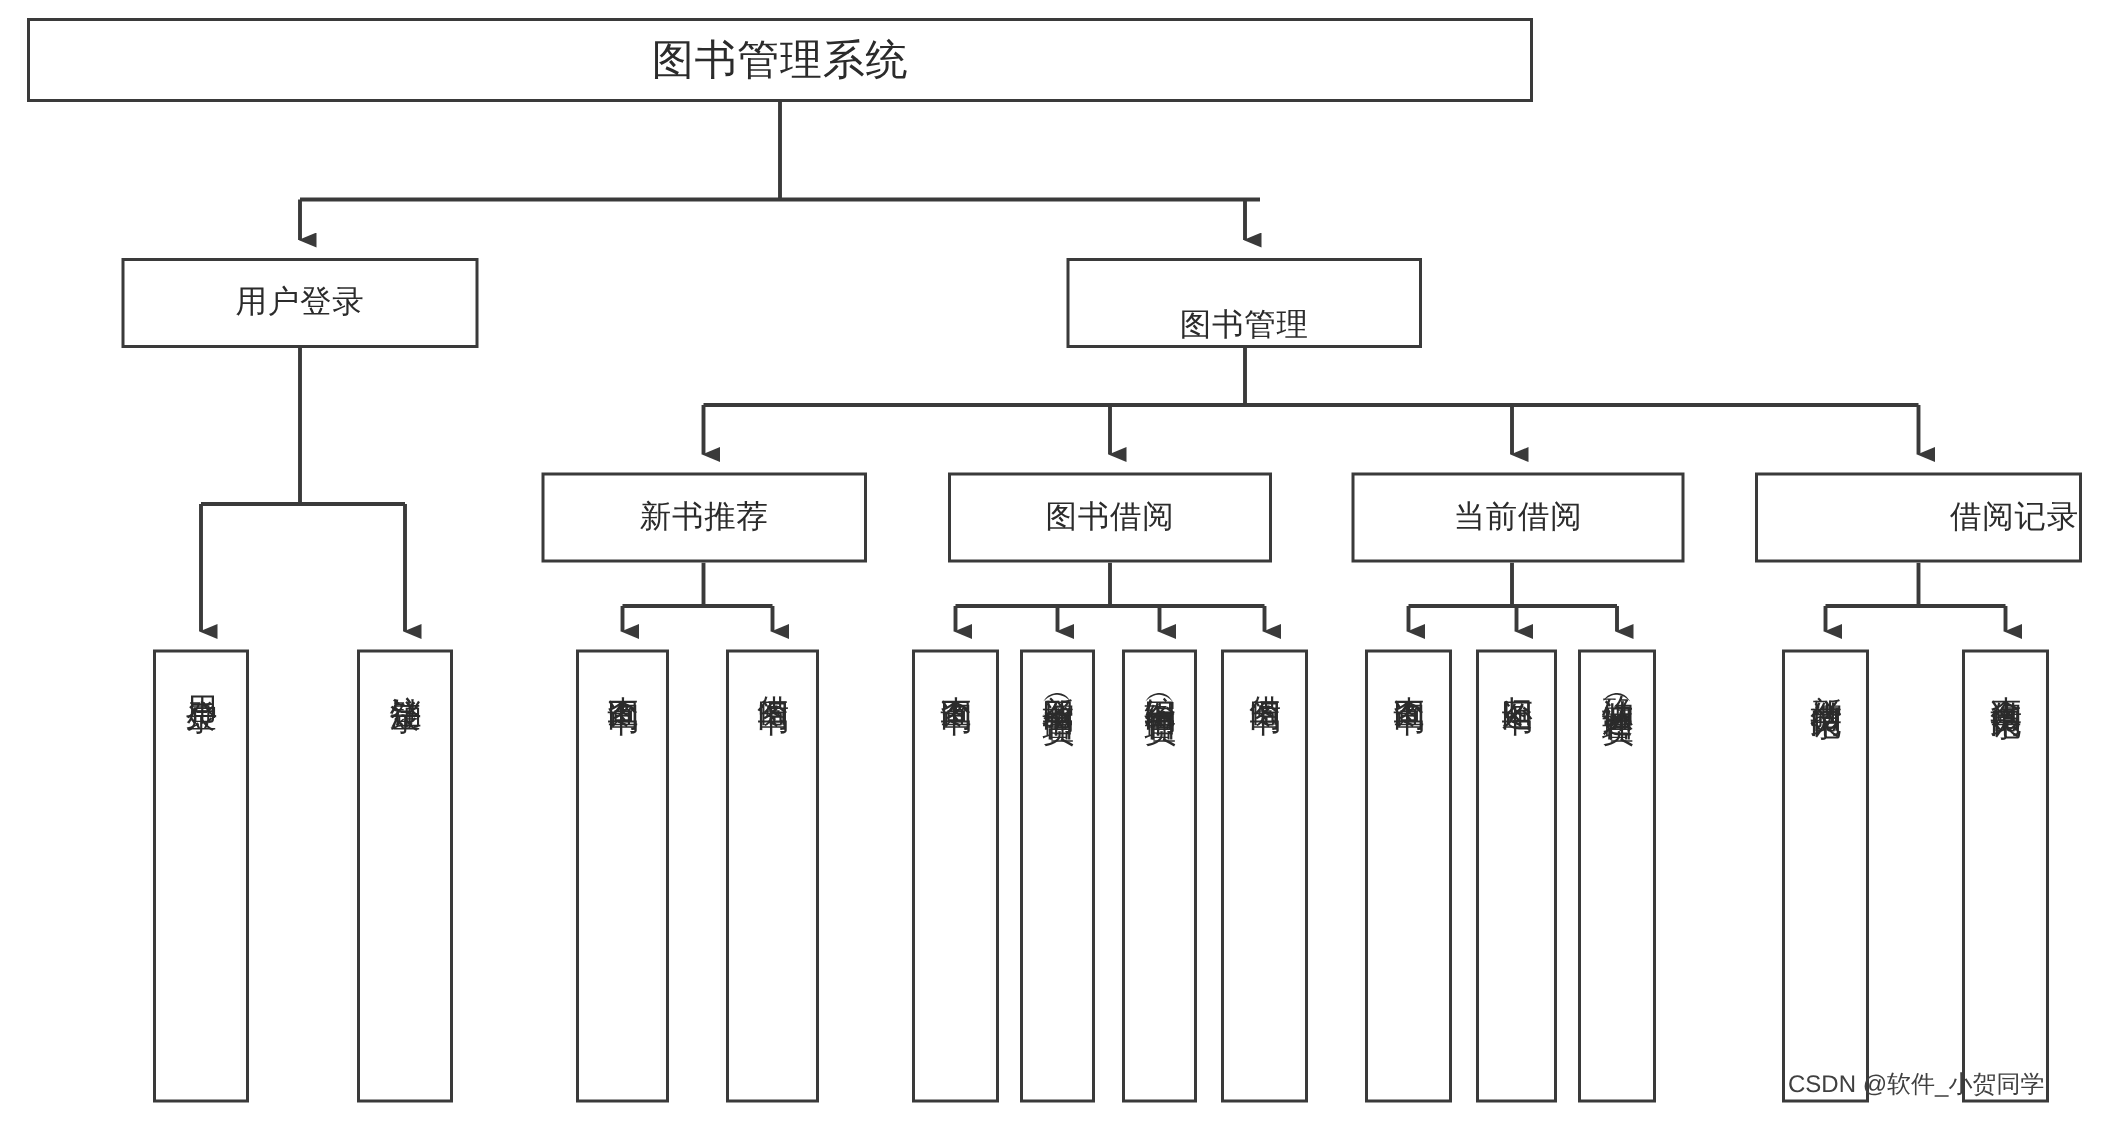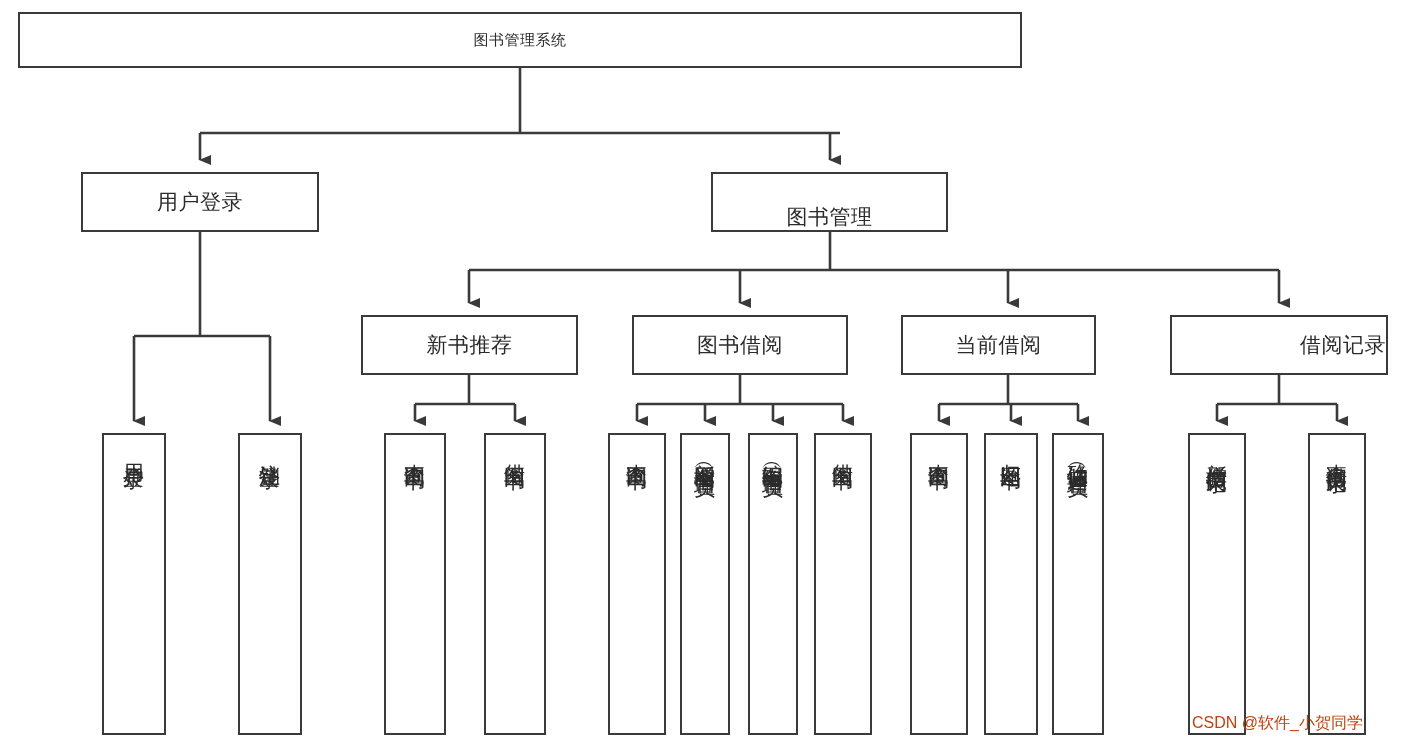--- a/index.html
+++ b/index.html
@@ -39,41 +39,41 @@
   .node .label {
     display: block;
     text-align: center;
     line-height: 1.18;
   }
   .node.horiz .label {
     font-size: 21px;
     letter-spacing: 0.5px;
   }
   .node.root .label {
-    font-size: 15px;
+    font-size: 28px;
     letter-spacing: 0.5px;
   }
   .node.vert {
     align-items: flex-start;
     justify-content: center;
     padding-top: 12px;
   }
   .node.vert .label {
     writing-mode: vertical-rl;
     text-orientation: upright;
     font-size: 21px;
     letter-spacing: 2px;
     line-height: 1;
   }
   .watermark {
     position: absolute;
     left: 1192px;
     top: 713px;
     font-size: 16px;
-    color: #c2410c;
+    color: #404040;
     white-space: nowrap;
     z-index: 3;
   }
 </style>
 </head>
 <body>
 
 <div id="canvas">
 
   <svg id="wires" viewBox="0 0 1405 747" xmlns="http://www.w3.org/2000/svg">
@@ -137,21 +137,21 @@
   <div class="node horiz" style="left:711px; top:172px; width:237px; height:60px;align-items:flex-end;">
     <span class="label">图书管理</span>
   </div>
 
   <div class="node horiz" style="left:632px; top:315px; width:216px; height:60px;">
     <span class="label">图书借阅</span>
   </div>
   <div class="node horiz" style="left:361px; top:315px; width:217px; height:60px;">
     <span class="label">新书推荐</span>
   </div>
-  <div class="node horiz" style="left:901px; top:315px; width:195px; height:60px;">
+  <div class="node horiz" style="left:901px; top:315px; width:222px; height:60px;">
     <span class="label">当前借阅</span>
   </div>
   <div class="node horiz" style="left:1170px; top:315px; width:218px; height:60px;justify-content:flex-end;">
     <span class="label">借阅记录</span>
   </div>
 
   <div class="node vert" style="left:102px; top:433px; width:64px; height:302px;">
     <span class="label">用户登录</span>
   </div>
   <div class="node vert" style="left:238px; top:433px; width:64px; height:302px;">

